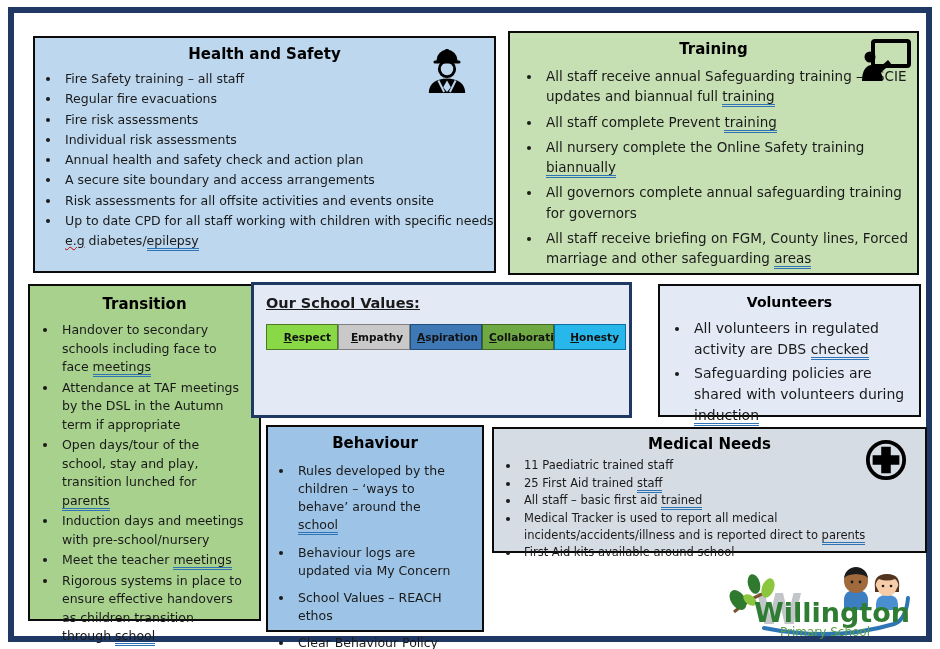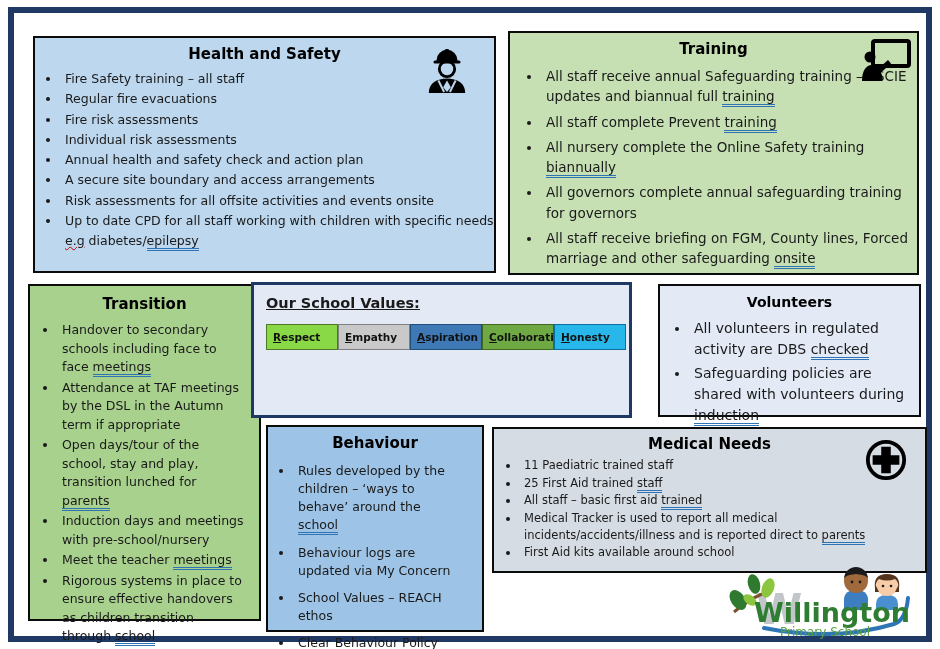--- a/index.html
+++ b/index.html
@@ -25,34 +25,34 @@
 
   #transition{left:28px;top:284px;width:233px;height:337px;background:#A9D18E;}
   #transition h2{margin-top:9px;}
   #transition ul{font-size:12.5px;line-height:1.48;padding-left:28px;margin-top:8px;width:188px;}
   #transition li{margin-bottom:2px;}
 
   #values{left:251px;top:282px;width:381px;height:136px;background:#E3EAF6;border:3px solid #1F3864;padding:8px 12px;}
   #values .vtitle{font-size:14.5px;font-weight:bold;text-decoration:underline;margin:2px 0 8px;}
   #values .vintro{font-size:14px;line-height:1.55;letter-spacing:0.4px;margin:0;}
   .badge-row{display:flex;justify-content:space-between;margin-top:13px;}
-  .badge{height:24px;line-height:24px;text-align:left;font-size:10.5px;font-weight:600;
+  .badge{height:24px;line-height:24px;text-align:right;font-size:10.5px;font-weight:600;
          border:1.5px solid #404040;padding:0 6px;min-width:58px;color:#111;}
   .badge .fl{font-weight:bold;text-decoration:underline;}
 
   #volunteers{left:658px;top:284px;width:263px;height:133px;background:#E3EAF6;}
   #volunteers h2{font-size:14px;margin-top:8px;}
   #volunteers ul{font-size:14px;line-height:1.5;margin-top:8px;}
   #volunteers li{margin-bottom:3px;}
 
   #behaviour{left:266px;top:425px;width:218px;height:207px;background:#9DC3E6;}
   #behaviour ul{font-size:12.5px;line-height:1.45;padding-left:26px;margin-top:10px;width:168px;}
   #behaviour li{margin-bottom:9px;}
 
-  #medical{left:492px;top:427px;width:435px;height:146px;background:#D6DCE4;}
+  #medical{left:492px;top:427px;width:435px;height:126px;background:#D6DCE4;}
   #medical h2{margin-top:6px;}
   #medical ul{font-size:11.5px;line-height:1.45;padding-left:26px;margin-top:4px;width:360px;}
   #medical li{margin-bottom:1px;}
   #medical .corner-icon{position:absolute;right:18px;top:10px;}
 
   #logo{position:absolute;left:728px;top:566px;width:192px;height:76px;}
 </style>
 </head>
 <body>
 
@@ -91,21 +91,21 @@
         <rect x="13" y="2" width="36" height="25" rx="2" fill="none" stroke="#000" stroke-width="4"></rect>
         <circle cx="10" cy="18" r="5.5" fill="#000"></circle>
         <path d="M2 42 c0 -10 4 -16 10 -16 c3 0 5 1 7 3 l9 -8 3 3.5 -10 9 c1 2 1.5 5 1.5 8.5 z" fill="#000"></path>
       </svg>
     </span>
     <ul>
         <li><span>All staff receive annual Safeguarding training – KSCIE updates and biannual full </span><span class="u">training</span></li>
         <li><span>All staff complete Prevent </span><span class="u">training</span></li>
         <li><span>All nursery complete the Online Safety training </span><span class="u">biannually</span></li>
         <li><span>All governors complete annual safeguarding training for governors</span></li>
-        <li><span>All staff receive briefing on FGM, County lines, Forced marriage and other safeguarding </span><span class="u">onsite</span></li>
+        <li><span>All staff receive briefing on FGM, County lines, Forced marriage and other safeguarding </span><span class="u">areas</span></li>
       </ul>
   </div>
 
   <div class="box" id="transition">
     <h2>Transition</h2>
     <ul>
         <li><span>Handover to secondary schools including face to face </span><span class="u">meetings</span></li>
         <li><span>Attendance at TAF meetings by the DSL in the Autumn term if appropriate</span></li>
         <li><span>Open days/tour of the school, stay and play, transition lunched for </span><span class="u">parents</span></li>
         <li><span>Induction days and meetings with pre-school/nursery</span></li>

